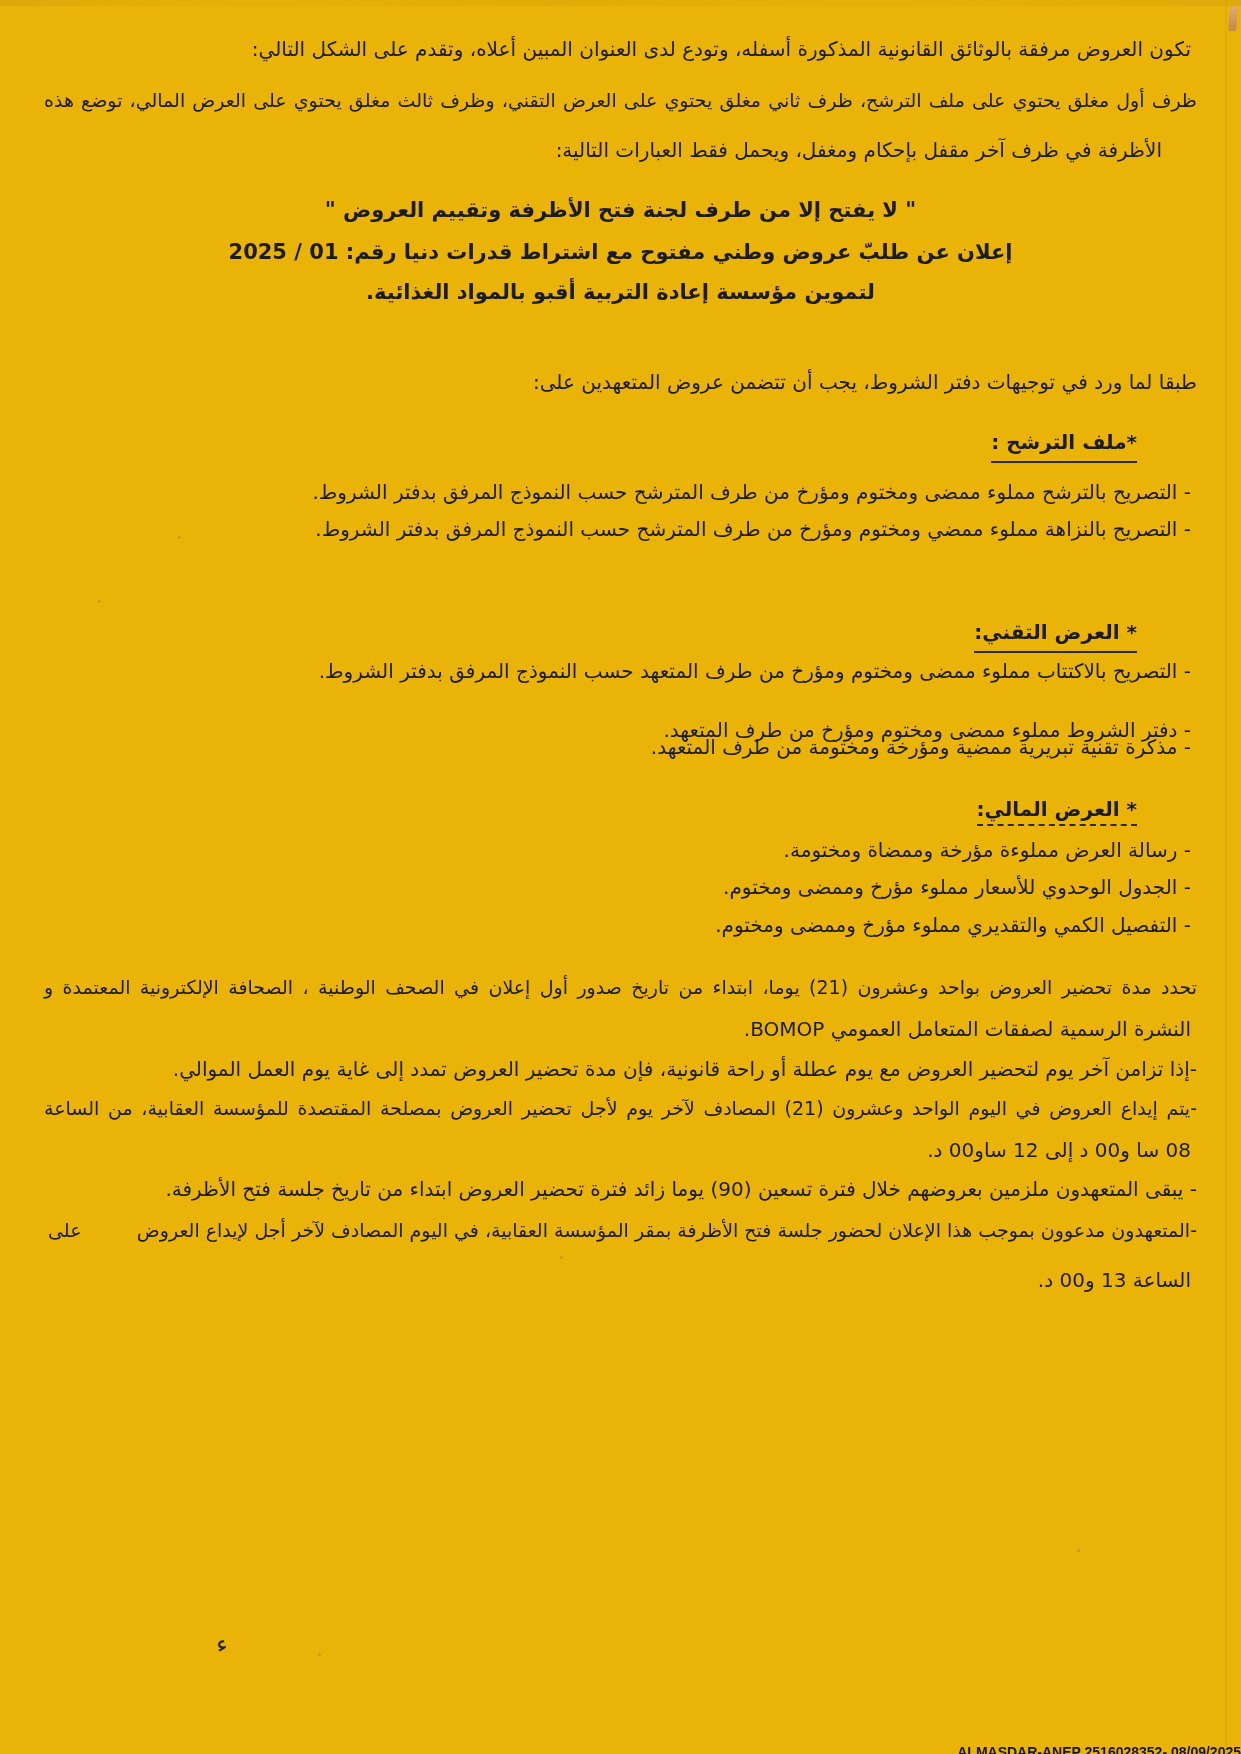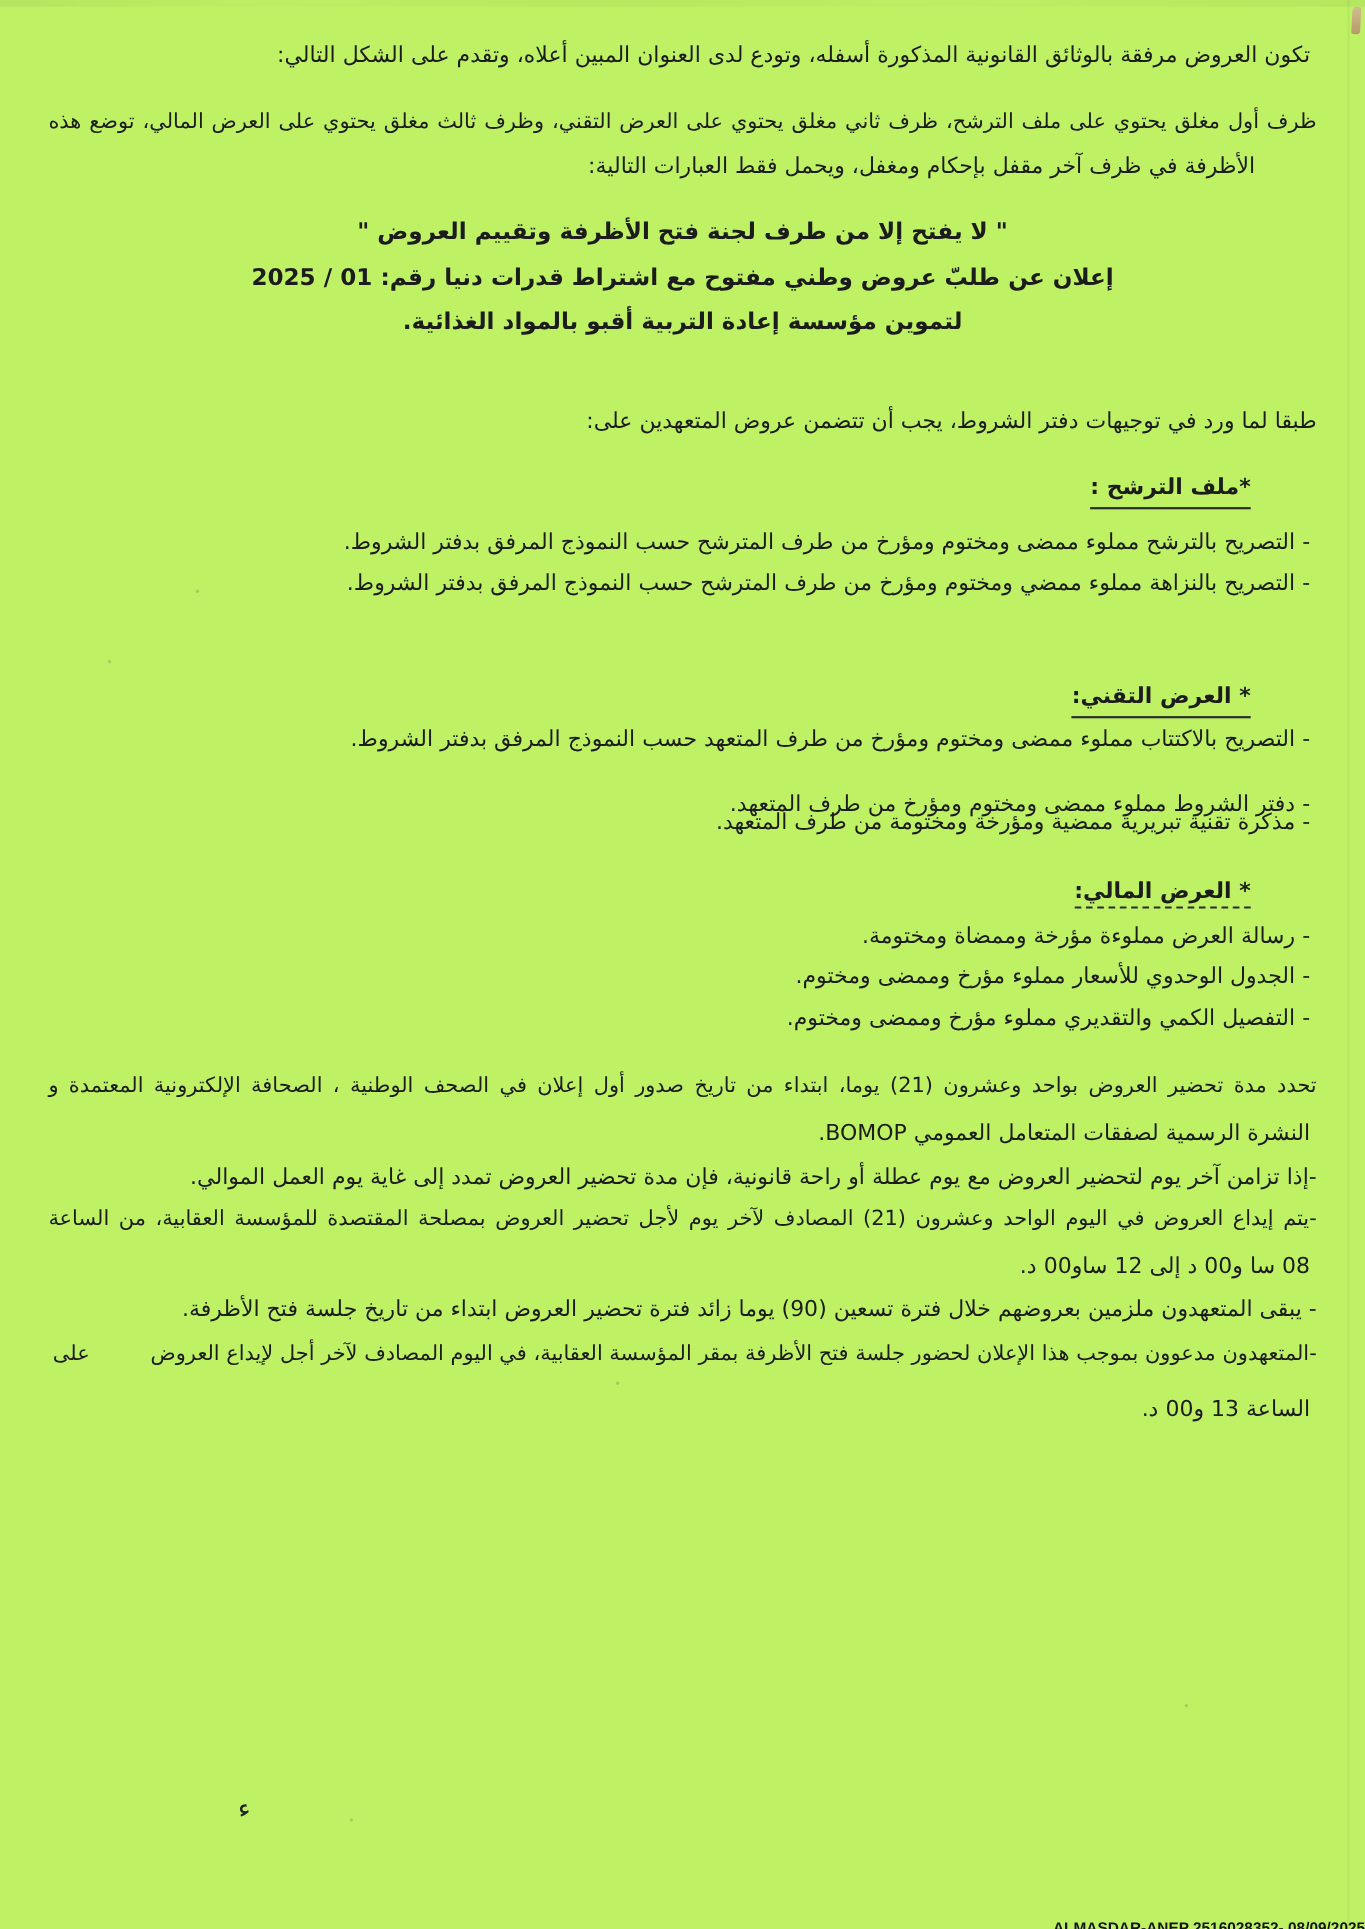--- a/index.html
+++ b/index.html
@@ -1,21 +1,21 @@
 <!DOCTYPE html>
 <html><head>
 <meta charset="utf-8">
 <title>Document</title>
 <style>
   html, body { margin: 0; padding: 0; background: #ffffff; }
   .page {
     position: relative;
     width: 1241px;
     height: 1754px;
-    background: #bef264;
+    background: #eab308;
     font-family: "DejaVu Sans", sans-serif;
     color: #1c1c1c;
     direction: rtl;
     overflow: hidden;
   }
   .ln {
     position: absolute;
     font-size: 20px;
     line-height: 32px;
     white-space: nowrap;
@@ -89,22 +89,22 @@
 <body>
 
 <div class="page" dir="rtl" lang="ar">
 
   <div class="top-scan-band"></div>
   <div class="scan-edge-line"></div>
   <div class="pink-mark"></div>
 
   <div class="ln ln-r" style="top:33px; right:50px;">تكون العروض مرفقة بالوثائق القانونية المذكورة أسفله، وتودع لدى العنوان المبين أعلاه، وتقدم على الشكل التالي:</div>
 
-  <div class="ln ln-full" style="top:94px;">ظرف أول مغلق يحتوي على ملف الترشح، ظرف ثاني مغلق يحتوي على العرض التقني، وظرف ثالث مغلق يحتوي على العرض المالي، توضع هذه</div>
-  <div class="ln ln-r" style="top:134px; right:100px;">الأظرفة في ظرف آخر مقفل بإحكام ومغفل، ويحمل فقط العبارات التالية:</div>
+  <div class="ln ln-full" style="top:84px;">ظرف أول مغلق يحتوي على ملف الترشح، ظرف ثاني مغلق يحتوي على العرض التقني، وظرف ثالث مغلق يحتوي على العرض المالي، توضع هذه</div>
+  <div class="ln ln-r" style="top:134px; right:79px;">الأظرفة في ظرف آخر مقفل بإحكام ومغفل، ويحمل فقط العبارات التالية:</div>
 
   <div class="ln ln-c title-line" style="top:194px;">" لا يفتح إلا من طرف لجنة فتح الأظرفة وتقييم العروض "</div>
   <div class="ln ln-c title-line" style="top:236px;">إعلان عن طلبّ عروض وطني مفتوح مع اشتراط قدرات دنيا رقم: 01 / 2025</div>
   <div class="ln ln-r" style="top:366px; right:44px;">طبقا لما ورد في توجيهات دفتر الشروط، يجب أن تتضمن عروض المتعهدين على:</div>
 
   <div class="ln ln-c title-line" style="top:276px;">لتموين مؤسسة إعادة التربية أقبو بالمواد الغذائية.</div>
 
   <div class="ln ln-r heading" style="top:426px; right:104px;">
     <span class="u">*ملف الترشح :</span>
   </div>

